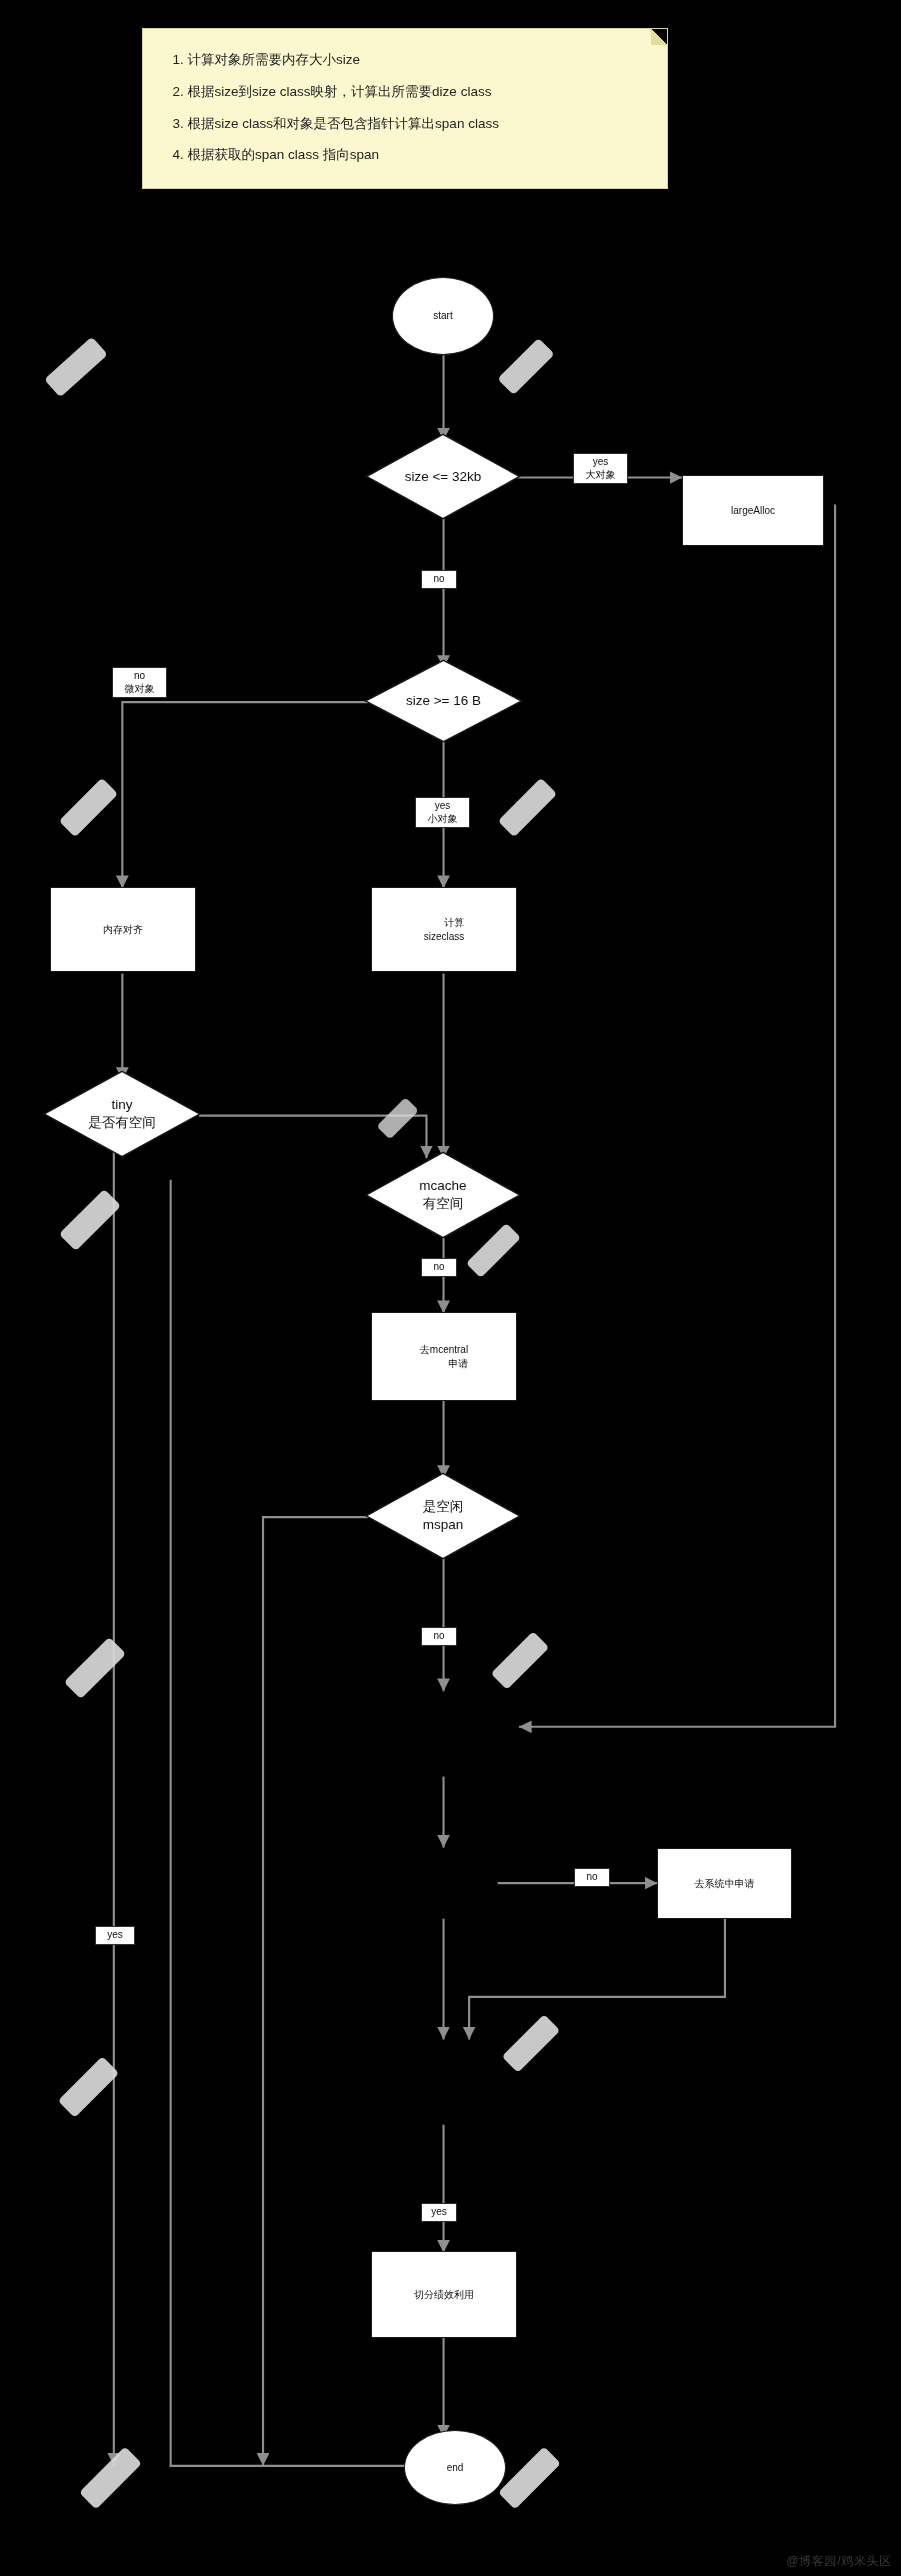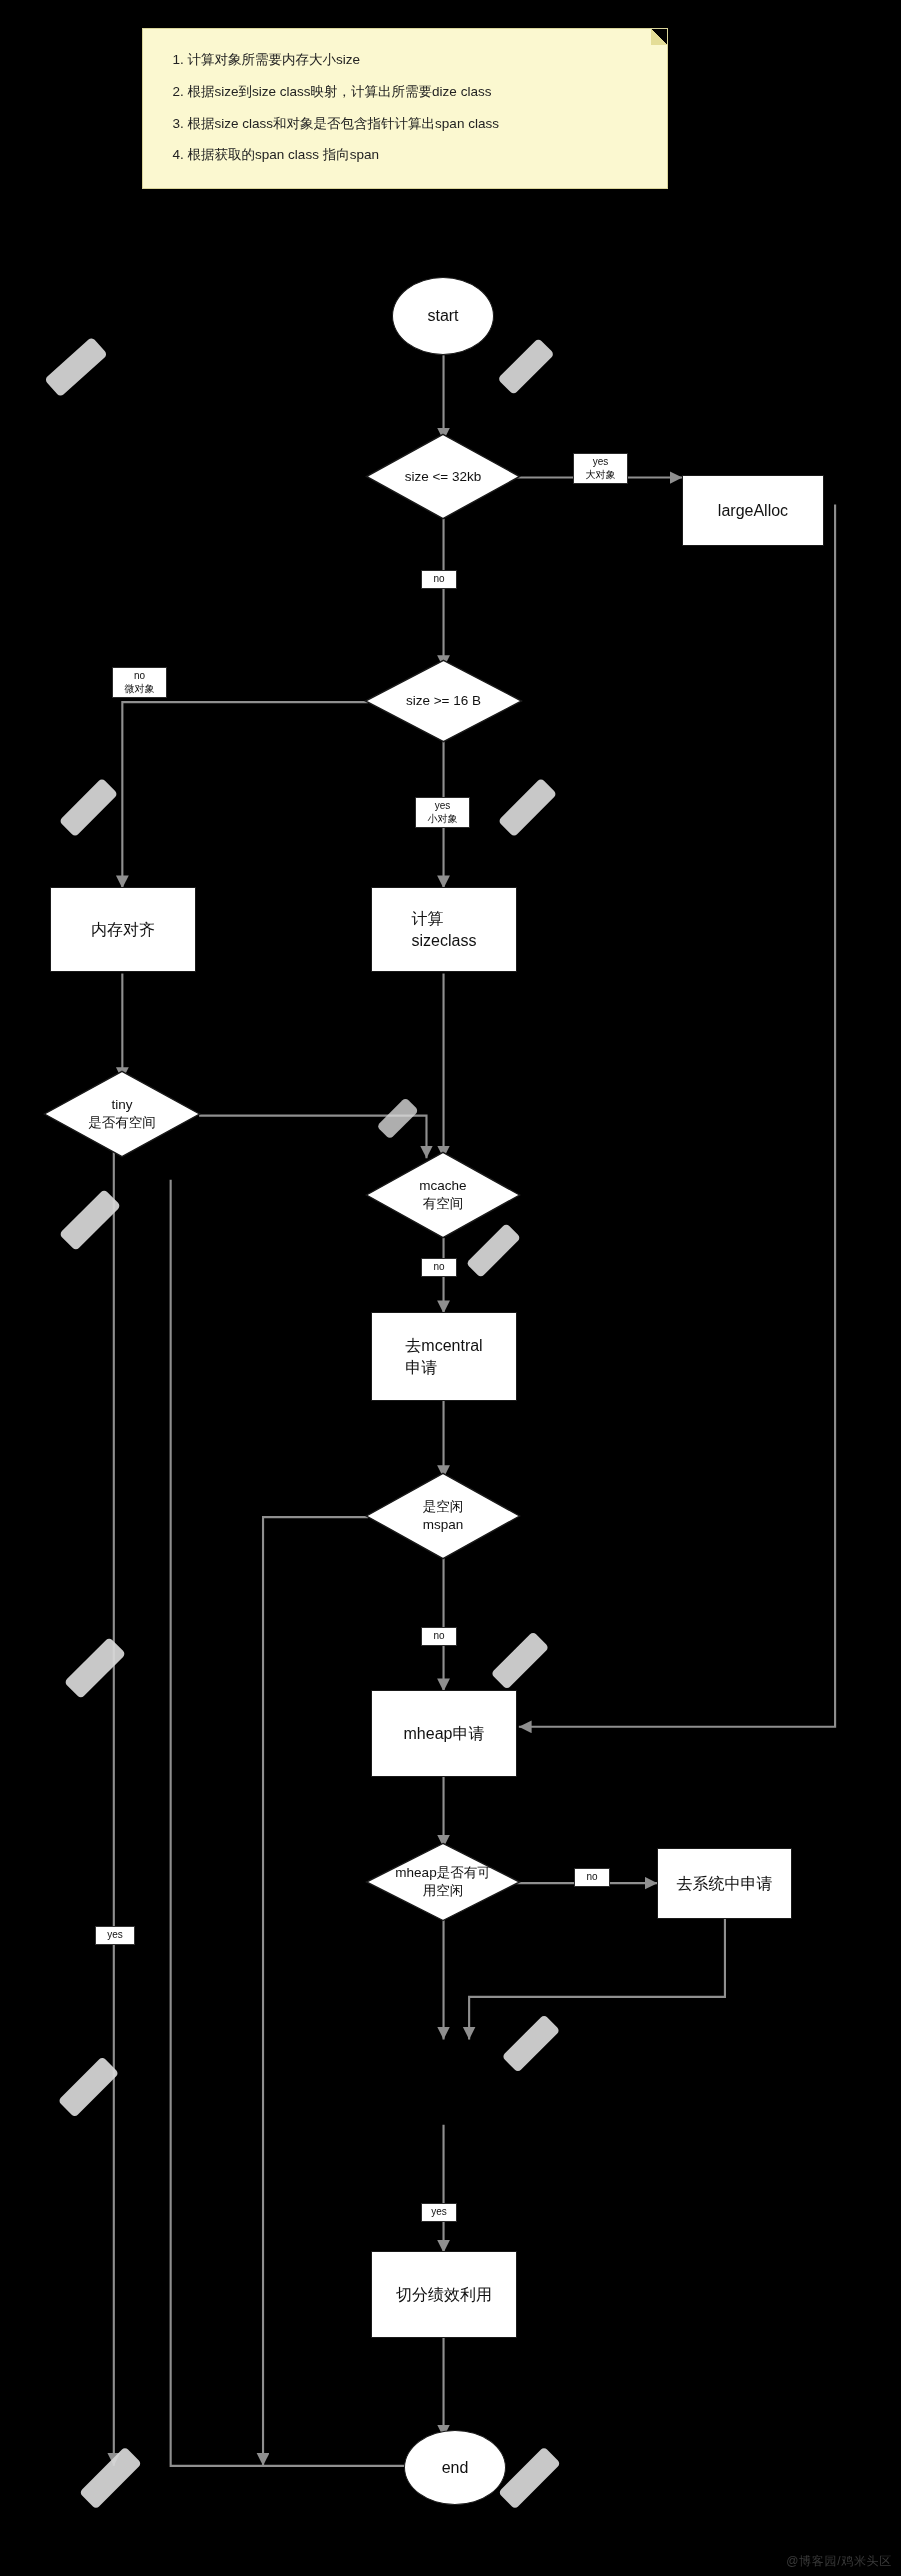--- a/index.html
+++ b/index.html
@@ -44,22 +44,22 @@
     background: linear-gradient(225deg, #000 0 48%, #e4dd97 48% 100%);
   }
   .node {
     position: absolute;
     box-sizing: border-box;
     background: #fff;
     color: #111;
     display: flex;
     align-items: center;
     justify-content: center;
-    text-align: left;
-    font-size: 16px;
+    text-align: right;
+    font-size: 10px;
     line-height: 1.35;
     border: 0.7px solid #111;
     white-space: pre-line;
   }
   .rect { border: 0.7px solid #1a1a1a; }
   .oval {
     border-radius: 50%;
     border: 0.7px solid #1a1a1a;
   }
   .dia-wrap {
@@ -246,31 +246,21 @@
   </div>
 
   <div class="dia-wrap" style="left:365px; top:1472px; width:156px; height:88px;">
     <svg class="dshape" viewBox="0 0 220 124" preserveAspectRatio="none">
       <polygon points="110,2 218,62 110,122 2,62" fill="#fff" stroke="#1a1a1a" stroke-width="2"></polygon>
     </svg>
     <span class="dlabel">是空闲
 mspan</span>
   </div>
 
-  <div class="node rect" style="left:371px; top:1690px; width:146px; height:87px;">
-    <span>mheap申请</span>
-  </div>
-
-  <div class="dia-wrap" style="left:365px; top:1842px; width:156px; height:80px;">
-    <svg class="dshape" viewBox="0 0 220 112" preserveAspectRatio="none">
-      <polygon points="110,2 218,56 110,110 2,56" fill="#fff" stroke="#1a1a1a" stroke-width="2"></polygon>
-    </svg>
-    <span class="dlabel">mheap是否有可
-用空闲</span>
-  </div>
+
 
   <div class="node rect" style="left:657px; top:1848px; width:135px; height:71px;">
     <span>去系统中申请</span>
   </div>
 
 
   <div class="node rect" style="left:371px; top:2251px; width:146px; height:87px;">
     <span>切分绩效利用</span>
   </div>
 

